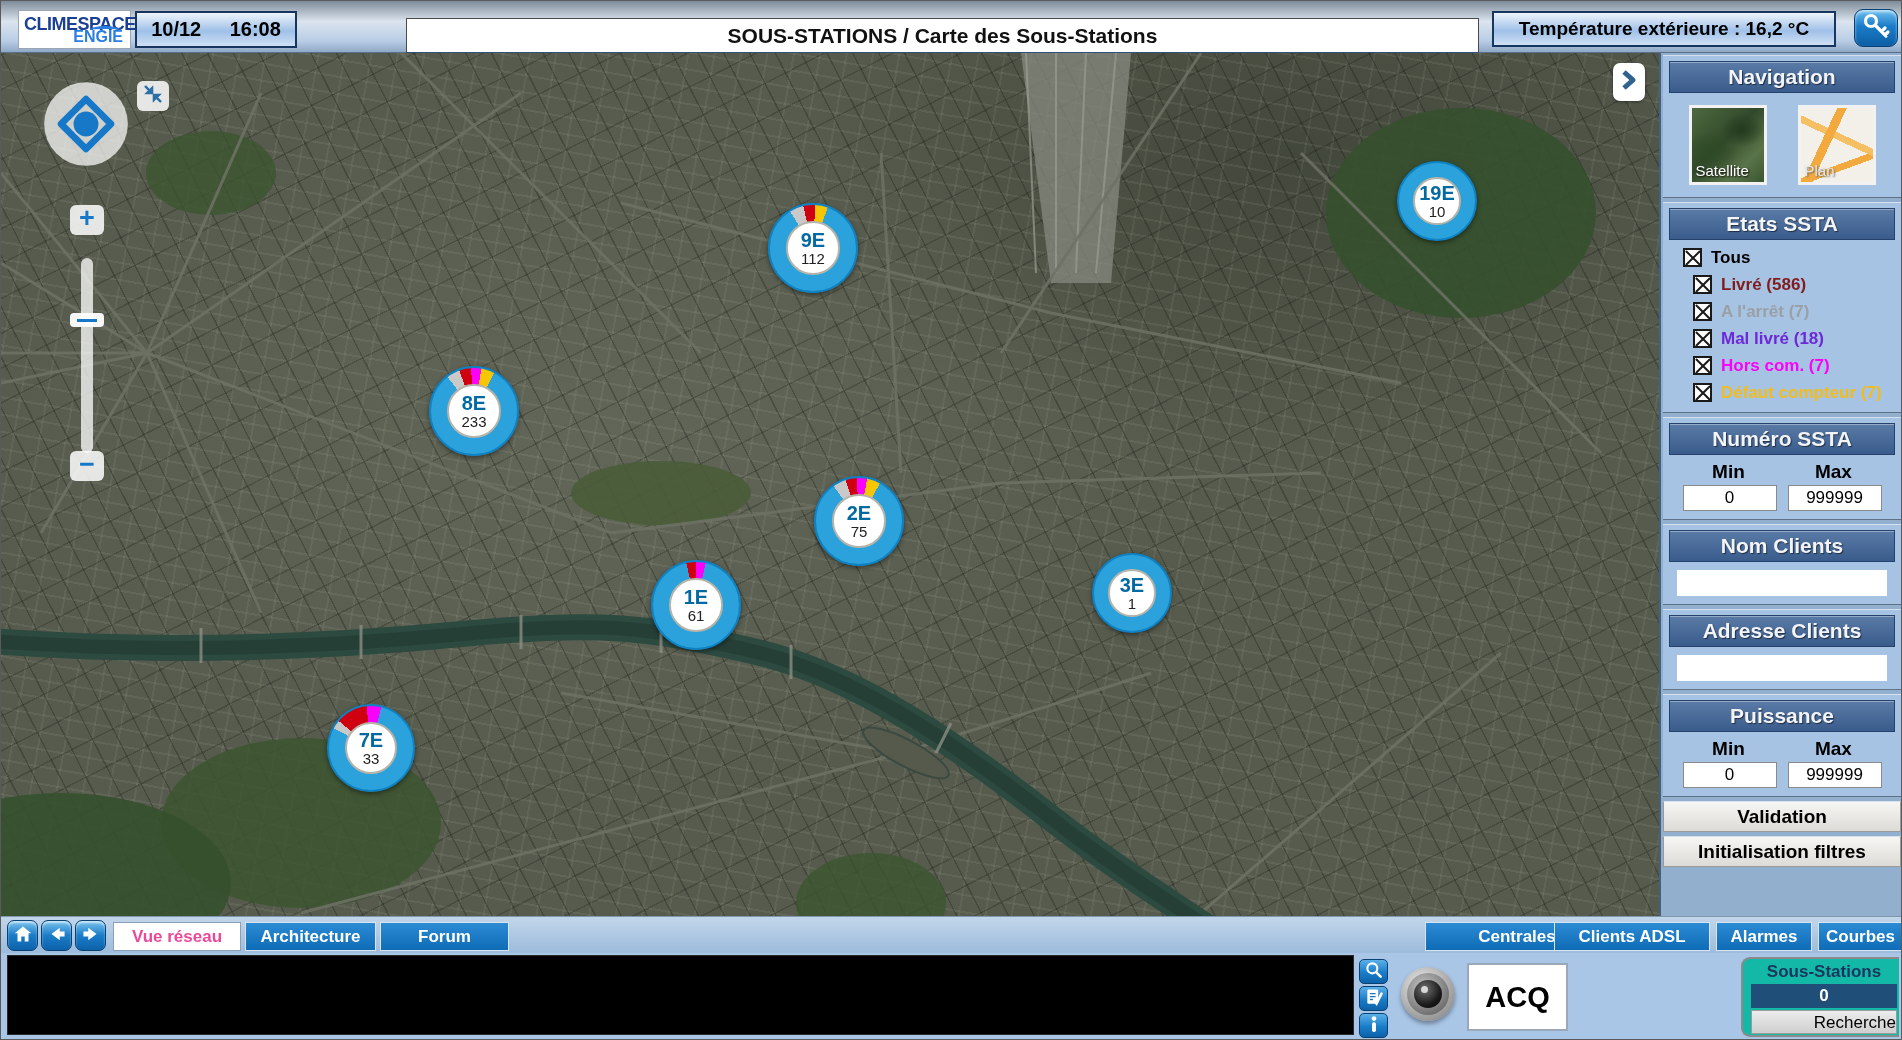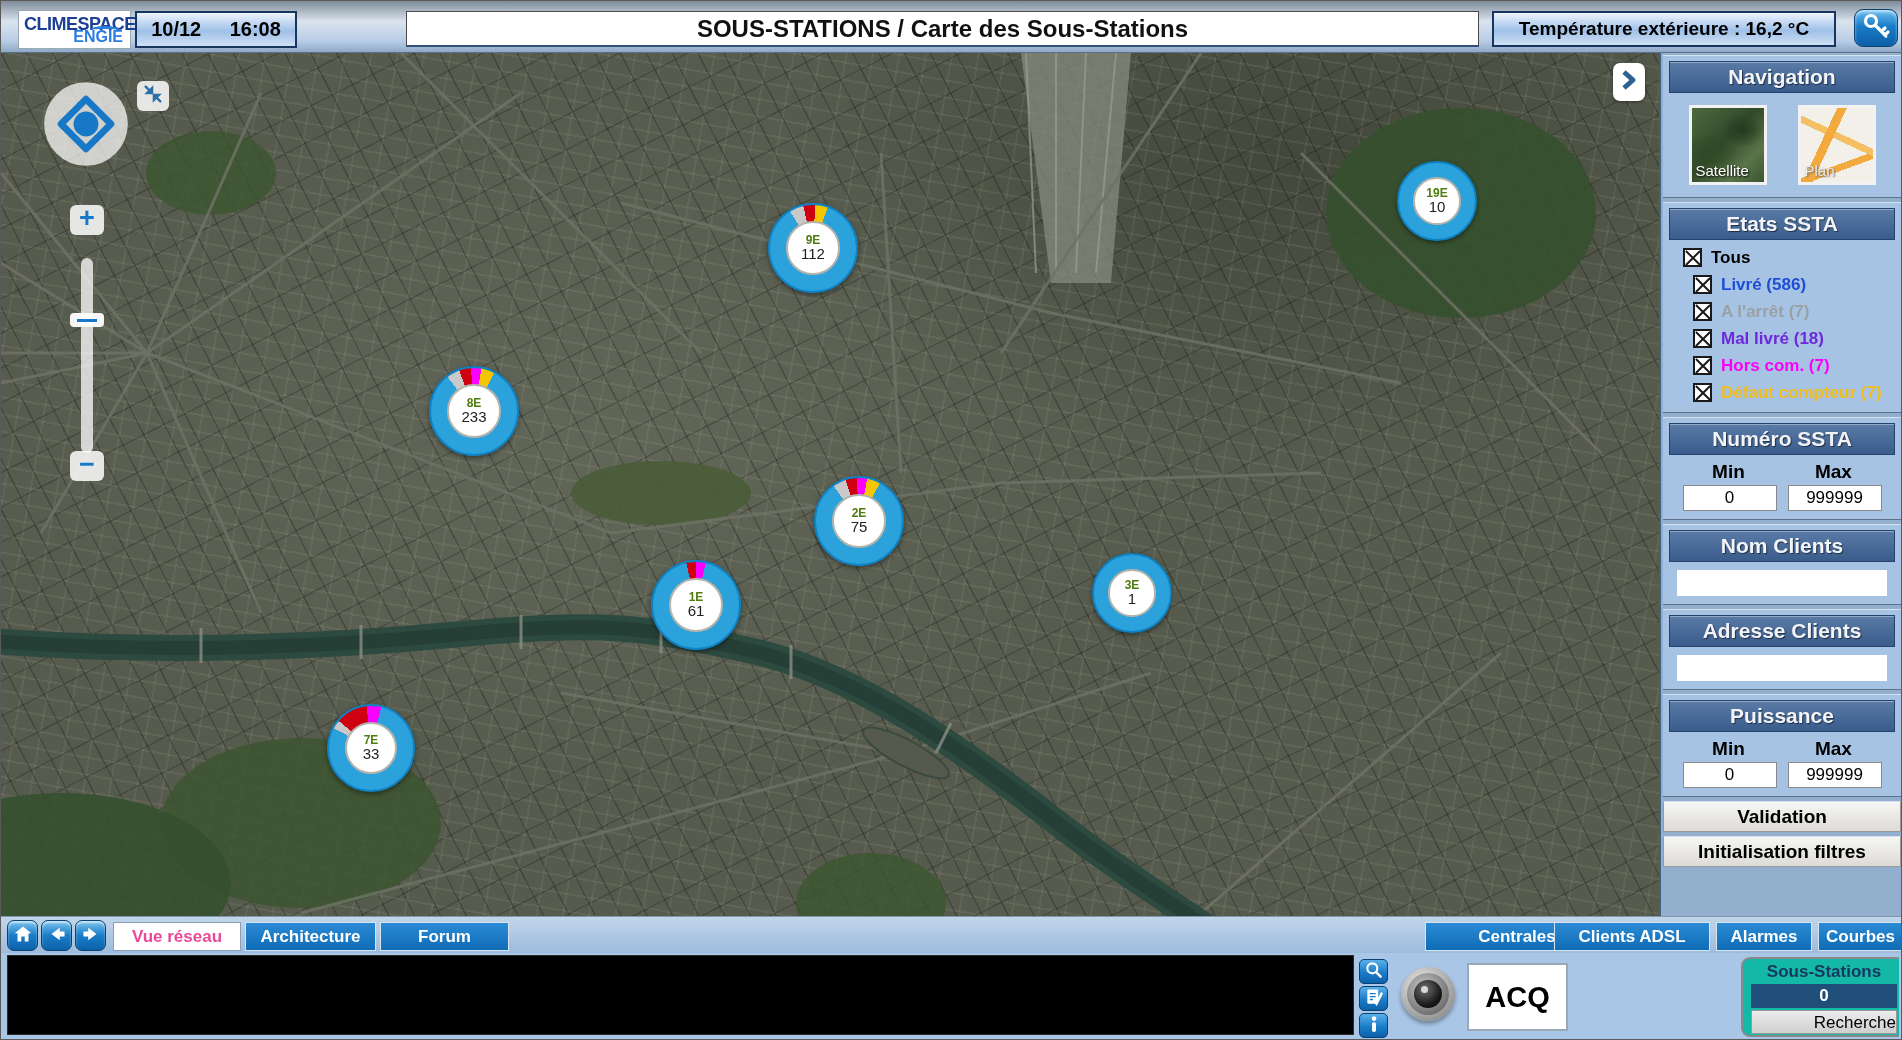--- a/index.html
+++ b/index.html
@@ -11,23 +11,23 @@
     background:linear-gradient(180deg,#7e8b99 0%,#dbe4ee 40%,#b9cde6 78%,#8fa9c6 100%);
     border-bottom:1px solid #5a6f88; }
   #logo-box { position:absolute; left:17px; top:9px; width:113px; height:39px; background:#fff; border:1px solid #9aa6b4; }
   #logo-title { position:absolute; left:5px; top:3px; font-size:18px; font-weight:bold; color:#1b3f93; letter-spacing:-0.5px; }
   #logo-sub { position:absolute; right:7px; bottom:2px; font-size:16px; font-weight:bold; color:#2a7de1; }
   #logo-swoosh { position:absolute; right:10px; bottom:14px; width:30px; height:8px; border-top:3px solid #2a7de1; border-radius:50%; }
   .blue-btn { background:linear-gradient(180deg,#eef4fc 0%,#9fc0e8 55%,#cfe0f4 100%);
     border:2px solid #16355f; display:flex; align-items:center; justify-content:space-around;
     font-weight:bold; color:#000; }
   #datetime { position:absolute; left:134px; top:10px; width:162px; height:37px; font-size:20px; }
-  #title-box { position:absolute; left:405px; top:10px; width:1073px; height:36px; background:#fff;
+  #title-box { position:absolute; left:405px; top:17px; width:1073px; height:36px; background:#fff;
     border:1px solid #4a4a4a; border-bottom:2px solid #31517a; display:flex; align-items:center; justify-content:center;
-    font-size:24px; font-weight:bold; color:#111; }
+    font-size:21px; font-weight:bold; color:#111; }
   #temp-box { position:absolute; left:1491px; top:10px; width:344px; height:36px; font-size:19px; }
   #key-btn { position:absolute; left:1853px; top:8px; width:44px; height:38px; border-radius:9px;
     background:linear-gradient(180deg,#6fc0f0 0%,#1a7cc8 45%,#0d5ea6 100%); border:1px solid #0a4072;
     display:flex; align-items:center; justify-content:center; box-shadow:inset 0 2px 3px rgba(255,255,255,.6); }
 
   
   #map { position:absolute; left:0; top:52px; width:1658px; height:863px; background-color:#565b4d;
     background-image:
       repeating-linear-gradient(63deg, rgba(18,20,14,.26) 0 1.5px, transparent 1.5px 23px),
       repeating-linear-gradient(-27deg, rgba(18,20,14,.22) 0 1.5px, transparent 1.5px 31px),
@@ -36,21 +36,21 @@
       radial-gradient(900px 500px at 35% 45%, rgba(152,152,136,.18), transparent 70%),
       radial-gradient(700px 420px at 78% 12%, rgba(34,40,30,.38), transparent 72%);
     overflow:hidden; }
   #map-decor { position:absolute; left:0; top:0; }
 
   .marker { position:absolute; border-radius:50%; border:2px solid #0e82c4;
     box-shadow:0 2px 5px rgba(0,0,0,.45); cursor:pointer; }
   .marker-inner { position:absolute; left:19%; top:19%; width:62%; height:62%; background:#fff;
     border:2px solid #b6b4aa; border-radius:50%; display:flex; flex-direction:column;
     align-items:center; justify-content:center; line-height:1.05; }
-  .marker-inner .m1 { font-size:12px; font-weight:bold; color:#4d7c0f; }
+  .marker-inner .m1 { font-size:20px; font-weight:bold; color:#0369a1; }
   .marker-inner .m2 { font-size:15px; color:#222; }
 
   
   .map-widget { position:absolute; }
   #zoom-plus, #zoom-minus { position:absolute; width:34px; height:30px; background:rgba(255,255,255,.85);
     border-radius:6px; color:#1878c8; font-size:27px; font-weight:bold; text-align:center; line-height:26px; cursor:pointer; }
   #slider-track { position:absolute; left:80px; top:205px; width:12px; height:195px; background:rgba(255,255,255,.75); border-radius:6px; }
   #slider-handle { position:absolute; left:69px; top:260px; width:34px; height:14px; background:rgba(255,255,255,.95);
     border-radius:4px; cursor:pointer; display:flex; align-items:center; justify-content:center; }
   #slider-handle div { width:20px; height:3px; background:#1878c8; }
@@ -291,21 +291,21 @@
     </div>
 
     <div class="side-panel">
       <div class="panel-header">Etats SSTA</div>
       <div class="etat-row">
         <span class="cb"></span>
         <span class="etat-label" style="color: rgb(0, 0, 0);">Tous</span>
       </div>
       <div class="etat-row sub">
         <span class="cb"></span>
-        <span class="etat-label" style="color: #1d4ed8;">Livré (586)</span>
+        <span class="etat-label" style="color: #7f1d1d;">Livré (586)</span>
       </div>
       <div class="etat-row sub">
         <span class="cb"></span>
         <span class="etat-label" style="color: rgb(154, 160, 166);">A l'arrêt (7)</span>
       </div>
       <div class="etat-row sub">
         <span class="cb"></span>
         <span class="etat-label" style="color: #6d28d9;">Mal livré (18)</span>
       </div>
       <div class="etat-row sub">

